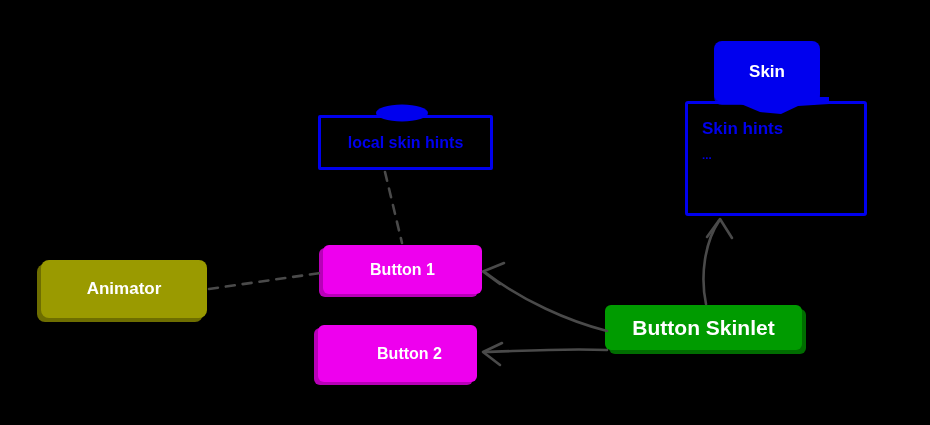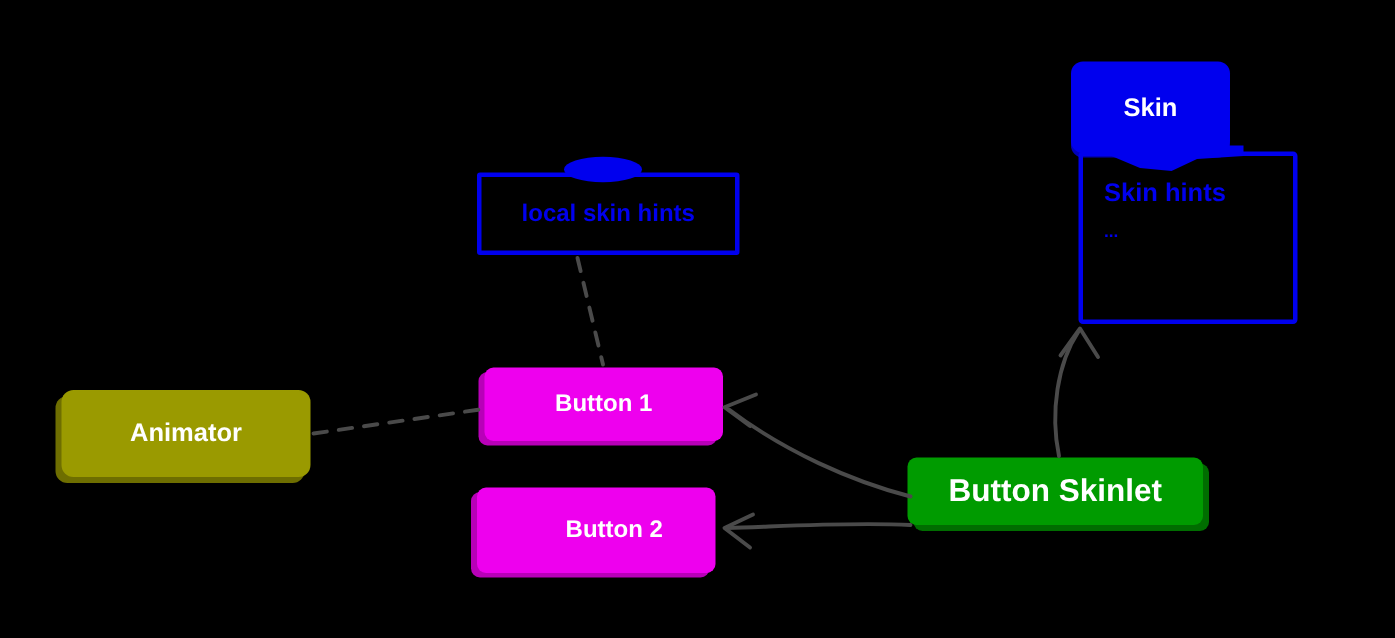--- a/index.html
+++ b/index.html
@@ -39,27 +39,26 @@
     box-sizing: border-box;
     z-index: 2;
   }
   .node-skin {
     left: 714px; top: 41px; width: 106px; height: 61px;
     background: var(--blue, #0000ee);
     box-shadow: 0 3px 0 var(--blue-dark, #0000bb);
     font-size: 17px;
   }
   .node-skin-hints {
-    left: 685px; top: 101px; width: 146px; height: 115px;
+    left: 685px; top: 101px; width: 182px; height: 115px;
     border: 3px solid var(--blue, #0000ee);
     border-radius: 3px;
     color: var(--blue, #0000ee);
     display: block;
     background: transparent;
-    margin-left: 34px;
   }
   .sh-title { font-size: 17px; font-weight: bold; margin: 15px 0 10px 14px; }
   .sh-item  { font-size: 11.5px; font-weight: bold; margin: 0 0 9px 14px; }
   .sh-ellipsis { margin-top: 5px; margin-bottom: 0; }
   .node-local-skin-hints {
     left: 318px; top: 115px; width: 175px; height: 55px;
     border: 3px solid var(--blue, #0000ee);
     border-radius: 2px;
     color: var(--blue, #0000ee);
     font-size: 16px;

